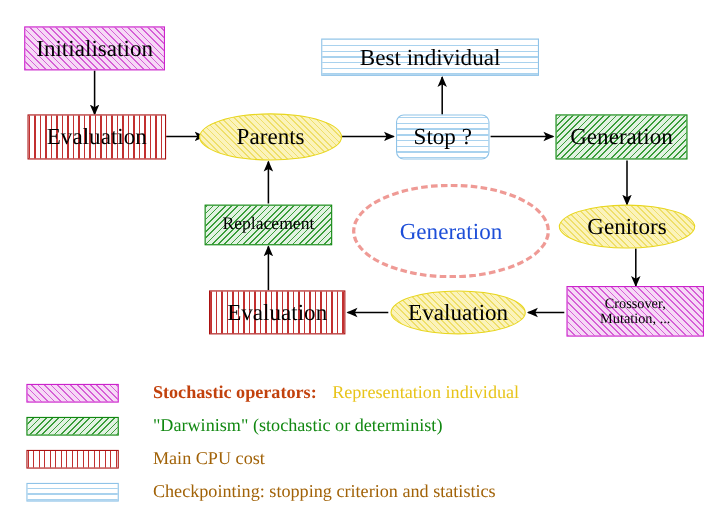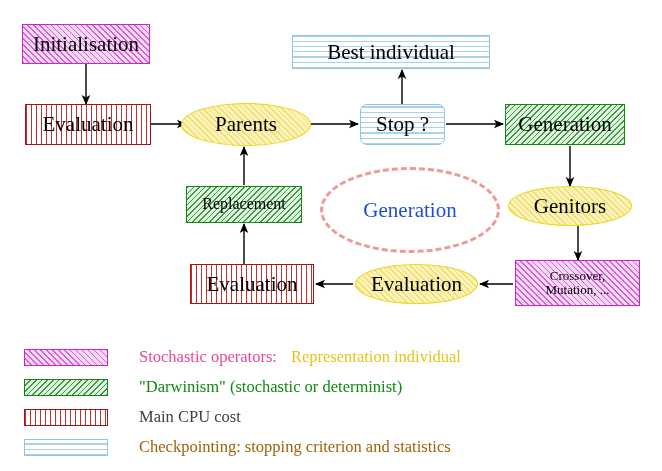--- a/index.html
+++ b/index.html
@@ -118,24 +118,24 @@
     width: 84px;
     height: 17px;
     box-sizing: border-box;
     flex: 0 0 auto;
   }
   .legend-text {
     margin-left: 31px;
     font-size: 16.5px;
     white-space: pre;
   }
-  .lt-magenta { color: #ec4899; }
+  .lt-magenta { color: #c2410c; font-weight: bold; }
   .lt-gold    { color: #e8c41a; }
   .lt-green   { color: #118811; }
-  .lt-red     { color: #404040; }
+  .lt-red     { color: #a16207; }
   .lt-blue    { color: #a16207; }
 </style>
 </head>
 <body>
 
 <div id="canvas">
 
   <svg id="wires" viewBox="0 0 662 471" xmlns="http://www.w3.org/2000/svg">
     <defs>
       <marker id="ah" markerWidth="11" markerHeight="11" refX="9" refY="5.5" orient="auto" markerUnits="userSpaceOnUse">

